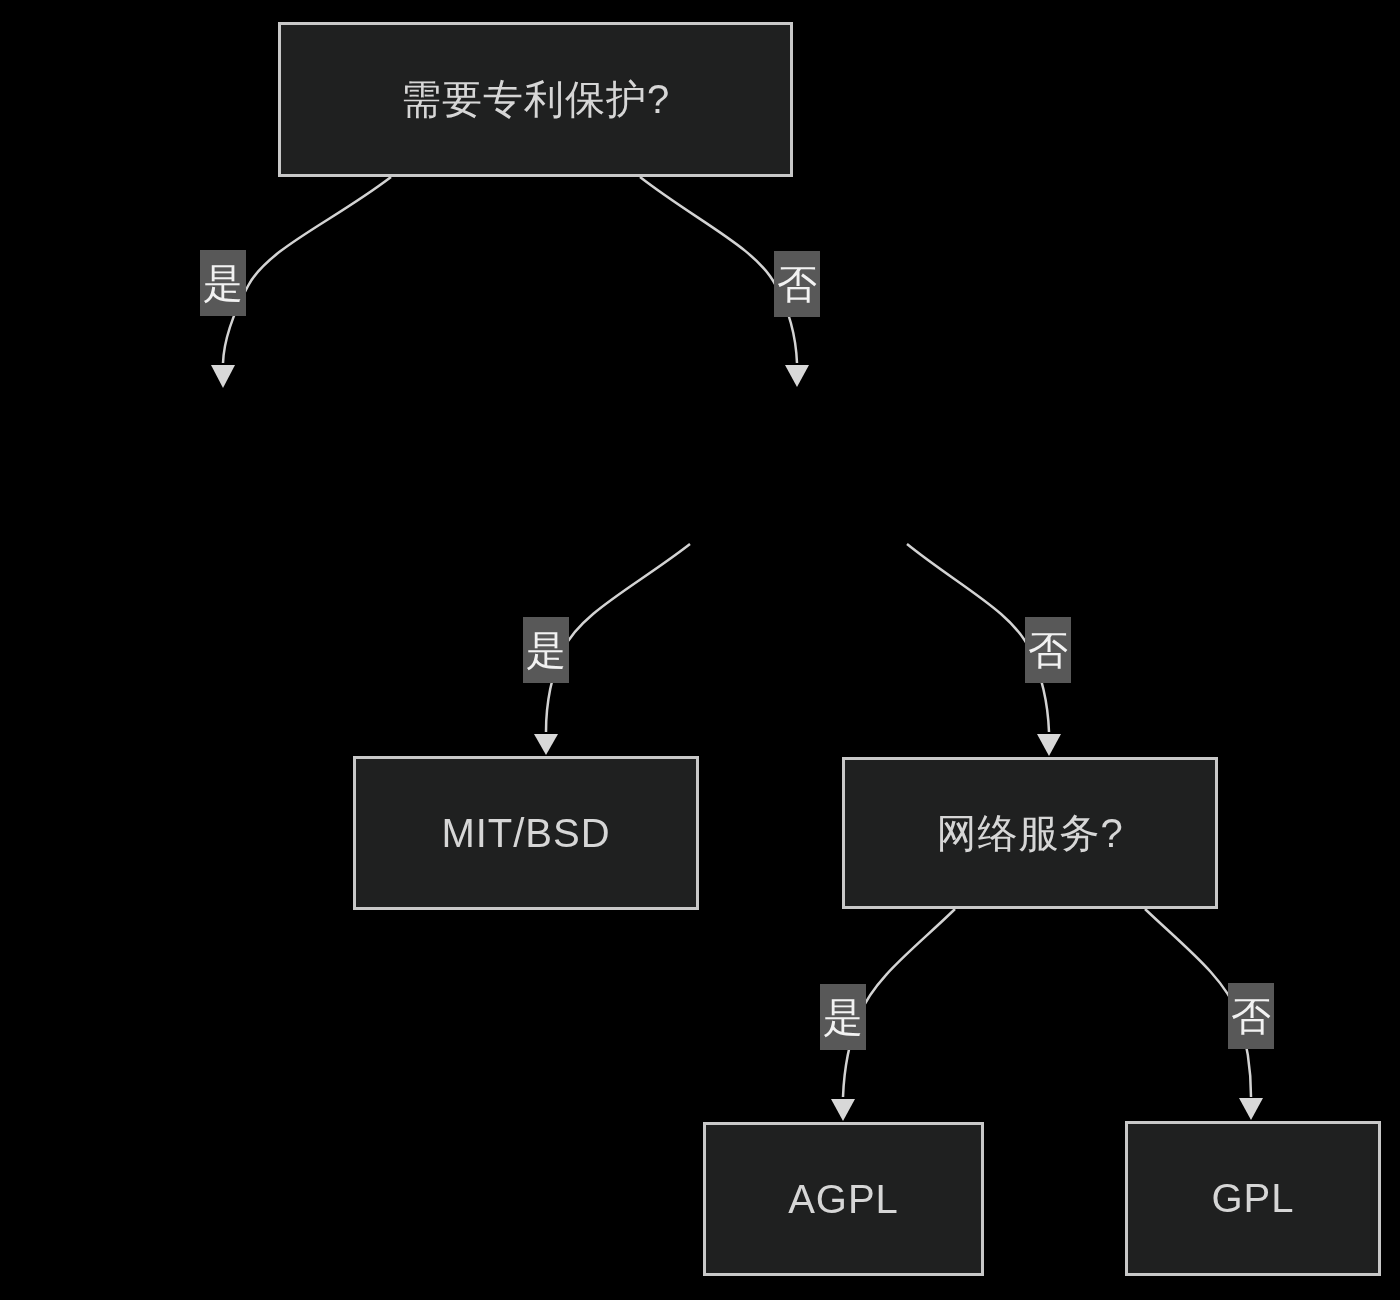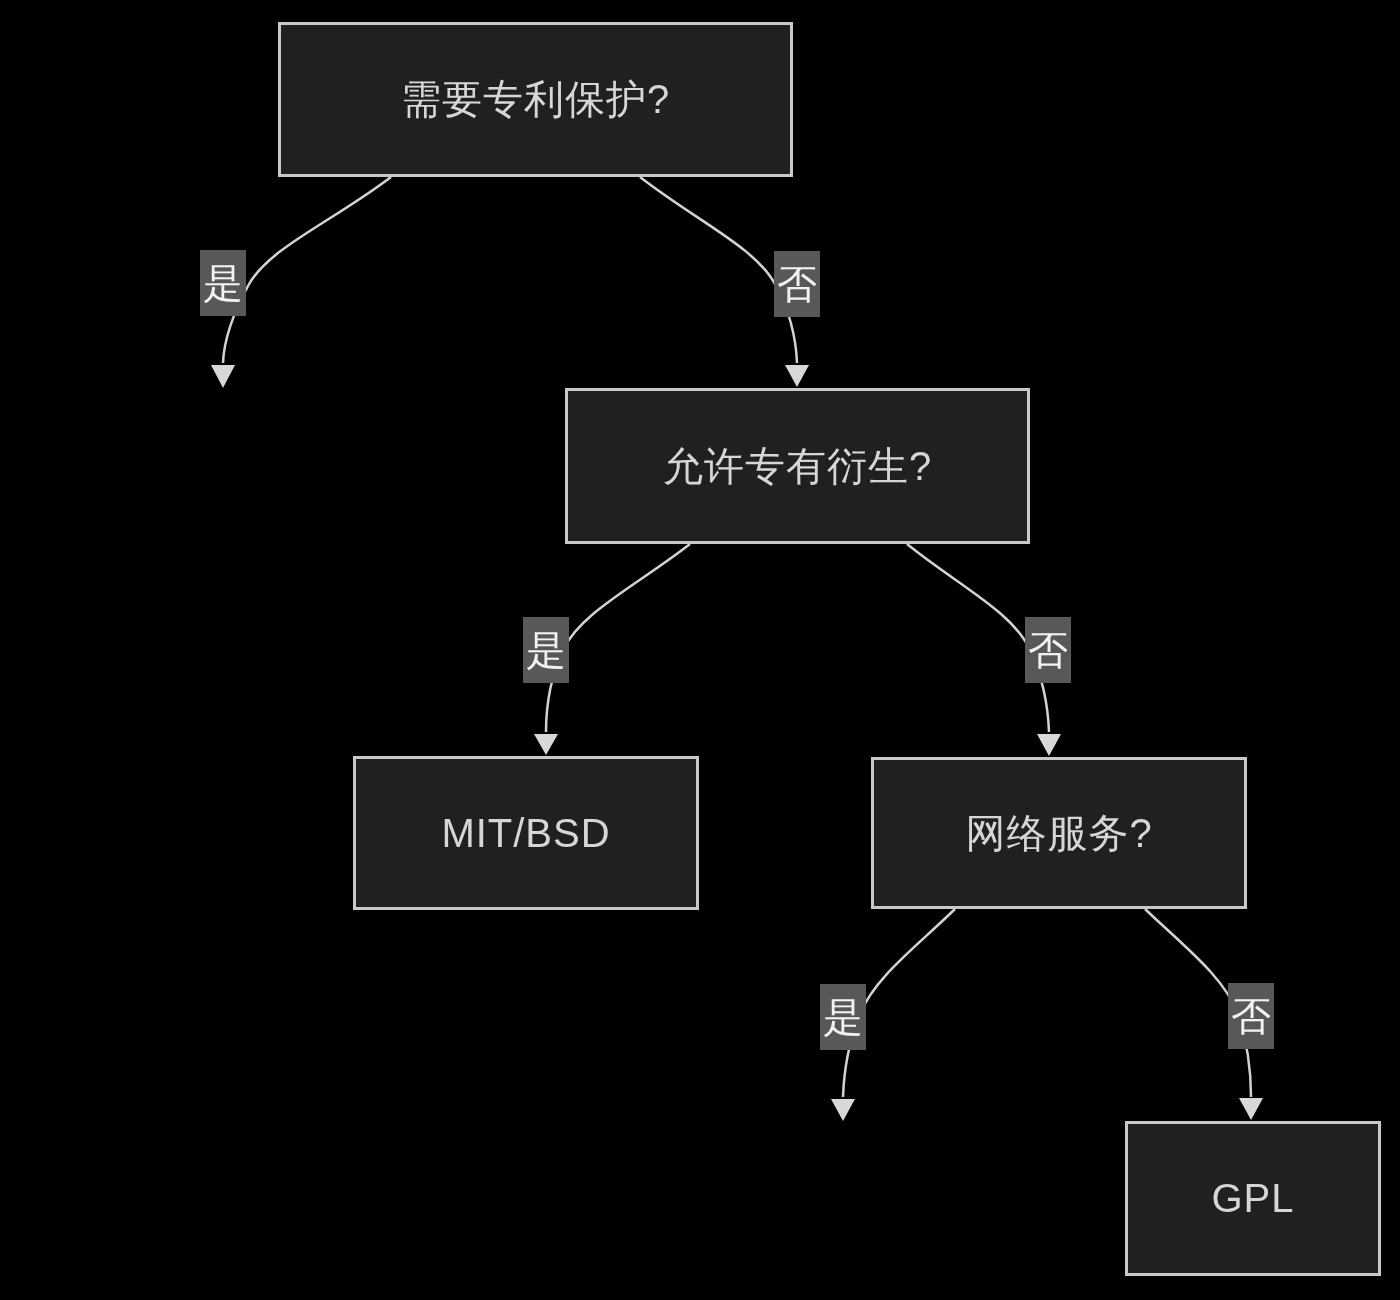--- a/index.html
+++ b/index.html
@@ -58,21 +58,21 @@
     font-size: 40px;
     display: flex;
     align-items: center;
     justify-content: center;
   }
   
   #n-q1     { left: 278px;  top: 22px;   width: 515px; height: 155px; }
   #n-apache { left: 23px;   top: 389px;  width: 398px; height: 155px; }
   #n-q2     { left: 565px;  top: 388px;  width: 465px; height: 156px; }
   #n-mit    { left: 353px;  top: 756px;  width: 346px; height: 154px; }
-  #n-q3     { left: 871px;  top: 757px;  width: 376px; height: 152px; }
+  #n-q3     { left: 842px;  top: 757px;  width: 376px; height: 152px; }
   #n-agpl   { left: 703px;  top: 1122px; width: 281px; height: 154px; }
   #n-gpl    { left: 1125px; top: 1121px; width: 256px; height: 155px; }
   
   #l-0 { left: 200px;  top: 250px; }
   #l-1 { left: 774px;  top: 251px; }
   #l-2 { left: 523px;  top: 617px; }
   #l-3 { left: 1025px; top: 617px; }
   #l-4 { left: 820px;  top: 984px; }
   #l-5 { left: 1228px; top: 983px; }
 </style>
@@ -102,23 +102,23 @@
       <path class="link" d="M 955,909 C 915,948 875,977 860,1014 C 849,1041 844,1070 843,1097"></path>
       <polygon class="arrow" points="831,1099 855,1099 843,1121"></polygon>
     </g>
     <g>
       <path class="link" d="M 1145,909 C 1186,948 1224,977 1238,1014 C 1247,1041 1251,1070 1251,1097"></path>
       <polygon class="arrow" points="1239,1098 1263,1098 1251,1120"></polygon>
     </g>
   </svg>
 
   <div class="node" id="n-q1">需要专利保护?</div>
-  <div class="node" id="n-q2">允许专有衍生?</div>
   <div class="node" id="n-mit">MIT/BSD</div>
   <div class="node" id="n-q3">网络服务?</div>
+  <div class="node" id="n-agpl">AGPL</div>
   <div class="node" id="n-gpl">GPL</div>
 
   <div class="edge-label" id="l-0">是</div>
   <div class="edge-label" id="l-1">否</div>
   <div class="edge-label" id="l-2">是</div>
   <div class="edge-label" id="l-3">否</div>
   <div class="edge-label" id="l-4">是</div>
   <div class="edge-label" id="l-5">否</div>
 
 </div>

